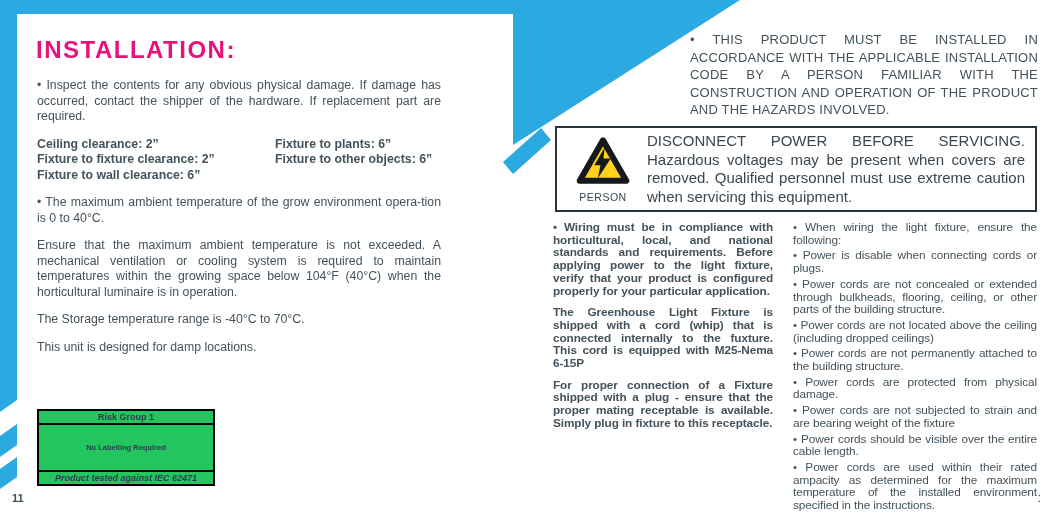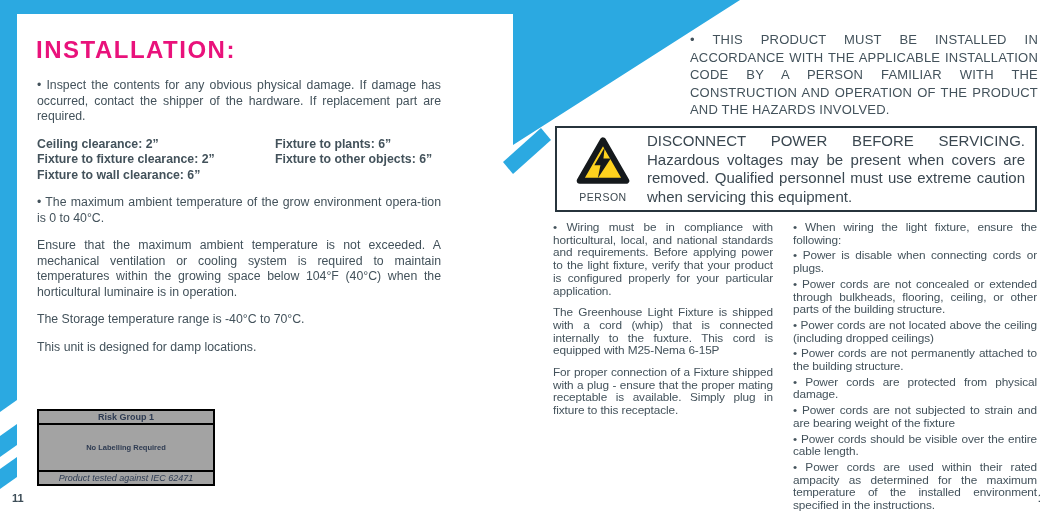--- a/index.html
+++ b/index.html
@@ -26,48 +26,48 @@
   }
   .left-body{position:absolute;left:37px;top:78px;width:404px;
     font-size:12.3px;line-height:15.5px;text-align:justify;}
   .left-body p{margin:0 0 12px 0;}
   .left-body p.tight{margin-bottom:8px;}
   .clearances{display:flex;margin:0 0 12px 0;text-align:left;font-weight:bold;}
   .clearances .ccol1{width:238px;}
   .clearances .ccol2{width:166px;}
   .risk-box{
     position:absolute;left:37px;top:409px;width:178px;height:77px;
-    background:#a3a3a3;border:2px solid #000;box-sizing:border-box;
+    background:#22c55e;border:2px solid #000;box-sizing:border-box;
     color:#2e3b52;text-align:center;
   }
   .risk-box .rb-header{border-bottom:2px solid #000;font-size:9px;font-weight:bold;line-height:12px;height:12px;}
   .risk-box .rb-body{height:45px;display:flex;align-items:center;justify-content:center;
     font-size:7.5px;font-weight:bold;}
-  .risk-box .rb-footer{border-top:2px solid #000;font-size:9px;font-weight:normal;font-style:italic;line-height:13px;height:13px;}
+  .risk-box .rb-footer{border-top:2px solid #000;font-size:9px;font-weight:bold;font-style:italic;line-height:13px;height:13px;}
   .pagenum{position:absolute;font-size:11px;font-weight:600;color:#3d4d57;}
   .pn-left{left:12px;top:492px;}
   .pn-right{left:1038px;top:492px;}
   
   .top-right{
     position:absolute;left:690px;top:31px;width:348px;margin:0;
     font-size:13px;line-height:17.5px;text-align:justify;letter-spacing:0.2px;
   }
   .warn-box{
     position:absolute;left:555px;top:126px;width:482px;height:86px;
     border:2px solid #27343c;box-sizing:border-box;background:#fff;
     display:flex;align-items:center;padding:4px 10px 4px 8px;
   }
   .warn-icon-col{width:76px;flex:0 0 76px;display:flex;flex-direction:column;align-items:center;}
   .warn-label{font-size:10.5px;letter-spacing:0.5px;color:#3a464e;margin-top:1px;}
   .warn-text{flex:1;font-size:15px;line-height:18.5px;text-align:justify;color:#3a4750;margin-left:6px;}
   .columns{position:absolute;left:553px;top:221px;width:484px;display:flex;gap:8px;}
   .col{font-size:11.8px;line-height:12.7px;text-align:justify;letter-spacing:-0.1px;}
   .col-l{width:232px;}
   .col-r{width:244px;}
-  .col-l p{margin:0 12px 9px 0;}
+  .col-l p{margin:0 12px 9px 0;font-weight:bold;}
   .col-r p{margin:0 0 3px 0;}
 </style>
 </head>
 <body>
 
 <div class="spread">
 
   <div class="deco deco-top"></div>
   <div class="deco deco-stripe"></div>
   <div class="deco bar-main"></div>

